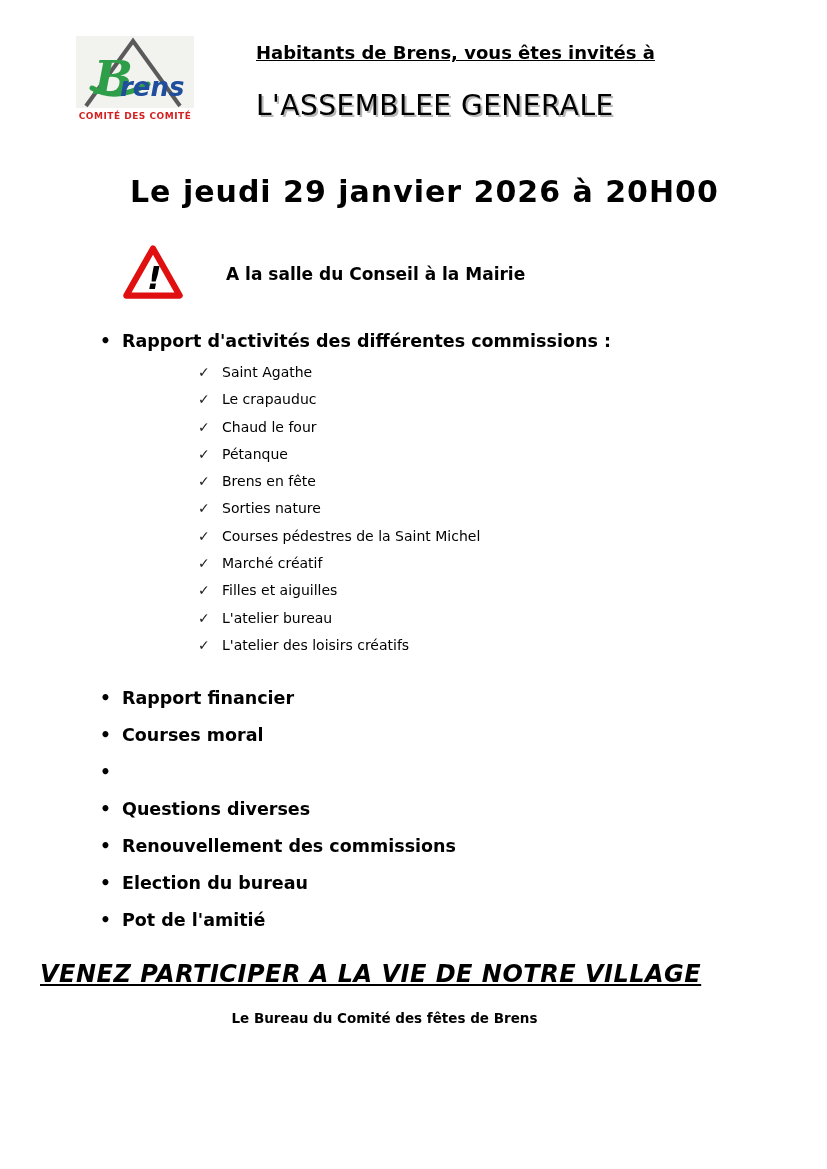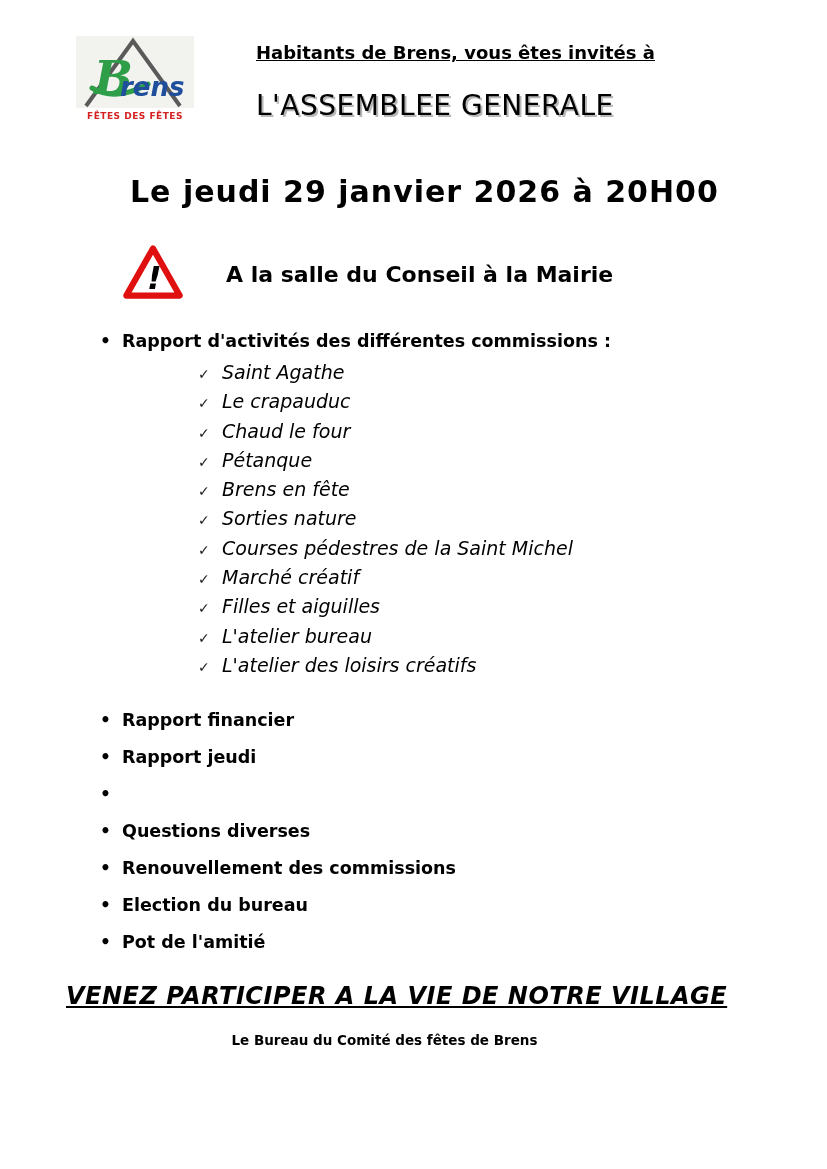--- a/index.html
+++ b/index.html
@@ -60,21 +60,21 @@
     margin: 52px 0 0 130px;
     font-size: 30px;
     font-weight: bold;
     letter-spacing: 1px;
     white-space: nowrap;
   }
   .place-row { display: flex; align-items: center; margin: 34px 0 0 122px; }
   .warning-icon { flex: 0 0 auto; }
   .place-text {
     margin-left: 42px;
-    font-size: 22px;
+    font-size: 17px;
     font-weight: bold;
     white-space: nowrap;
   }
 
   .lead {
     margin: 30px 0 0 58px;
     font-size: 15px;
     font-weight: bold;
     white-space: nowrap;
   }
@@ -93,28 +93,28 @@
   .commissions-header { margin: 26px 0 0 100px; }
 
   .check-list { margin: 8px 0 0 198px; }
   .check-item { display: flex; align-items: baseline; line-height: 27.3px; }
   .check-glyph {
     width: 24px;
     flex: 0 0 auto;
     font-size: 14px;
     color: #222;
   }
-  .check-text { font-size: 19px; font-style: italic; }
+  .check-text { font-size: 14px; }
 
   .agenda-list { margin: 28px 0 0 100px; }
   .agenda-list .bullet-item { margin-bottom: 14px; line-height: 23px; }
 
   
   .footer-call {
-    margin: 28px 0 0 66px;
+    margin: 28px 0 0 40px;
     font-size: 24px;
     font-weight: bold;
     font-style: italic;
     text-decoration: underline;
     letter-spacing: 0.5px;
     white-space: nowrap;
   }
   .signature {
     margin: 22px 58px 0 0;
     text-align: center;
@@ -131,21 +131,21 @@
   <div class="header">
     <div class="logo-block">
       <div class="logo-box">
         <svg width="118" height="72" viewBox="0 0 118 72">
           <polyline points="10,70 57,5 104,70" fill="none" stroke="#5a5a5a" stroke-width="4" stroke-linejoin="miter"></polyline>
           <path d="M16,52 Q40,66 72,48" fill="none" stroke="#2f9e49" stroke-width="5" stroke-linecap="round"></path>
           <text x="18" y="58" font-family="DejaVu Serif, serif" font-size="46" font-style="italic" font-weight="bold" fill="#2f9e49">B</text>
           <text x="44" y="60" font-family="DejaVu Sans, sans-serif" font-size="26" font-style="italic" font-weight="bold" fill="#1f4e9c">rens</text>
         </svg>
       </div>
-      <div class="logo-caption">FÊTES DES FÊTES</div>
+      <div class="logo-caption">COMITÉ DES COMITÉ</div>
     </div>
 
     <div class="header-text">
       <div class="intro">Habitants de Brens, vous êtes invités à</div>
       <div class="title-1">L'ASSEMBLEE GENERALE</div>
     </div>
   </div>
 
   <div class="date-line">Le jeudi 29 janvier 2026 à 20H00</div>
 
@@ -225,21 +225,21 @@
 
   <ul class="agenda-list">
 
       <li class="bullet-item">
         <span class="bullet-glyph">•</span>
         <span class="bullet-text">Rapport financier</span>
       </li>
 
       <li class="bullet-item">
         <span class="bullet-glyph">•</span>
-        <span class="bullet-text">Rapport jeudi</span>
+        <span class="bullet-text">Courses moral</span>
       </li>
 
       <li class="bullet-item">
         <span class="bullet-glyph">•</span>
       </li>
 
       <li class="bullet-item">
         <span class="bullet-glyph">•</span>
         <span class="bullet-text">Questions diverses</span>
       </li>

